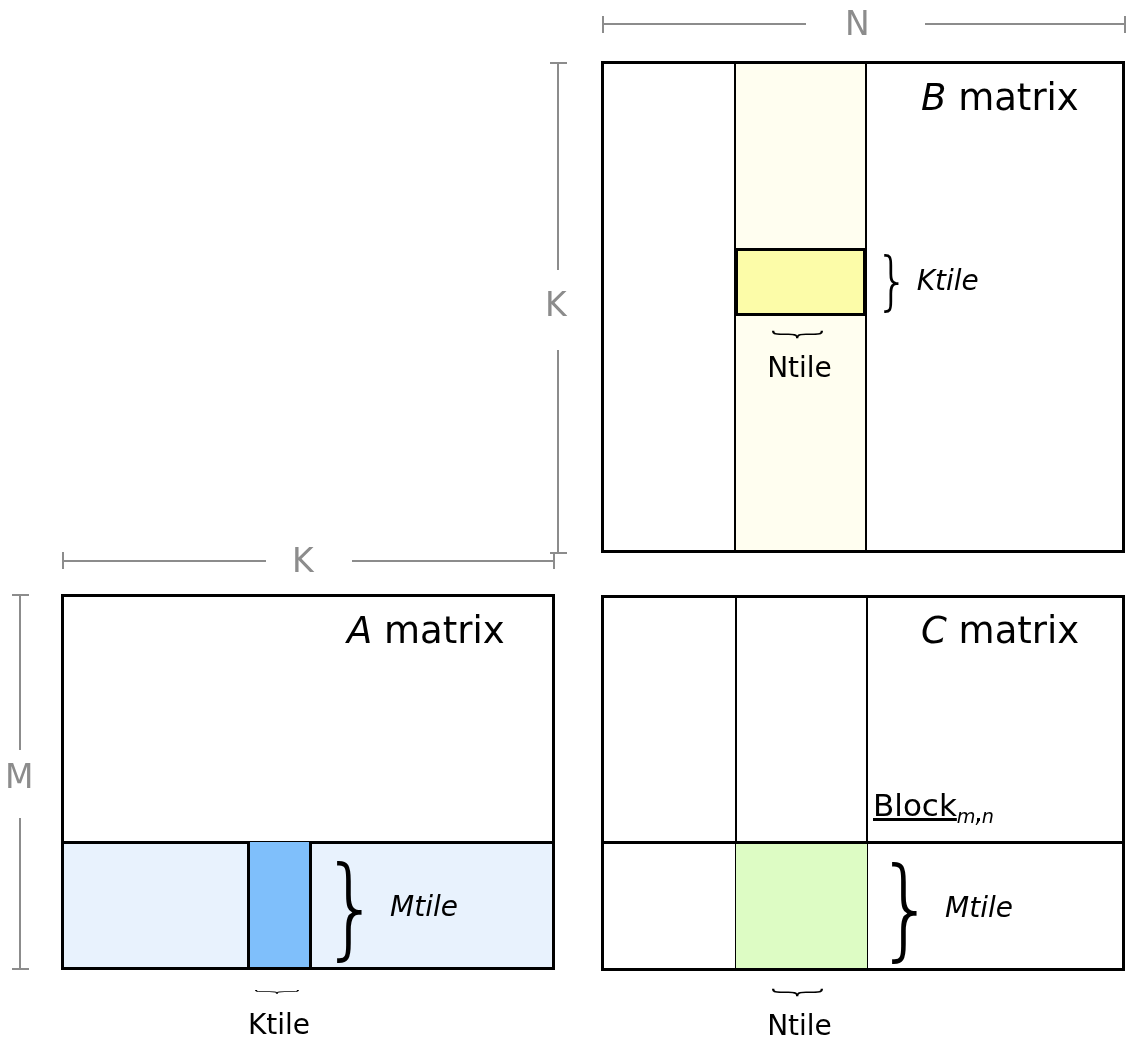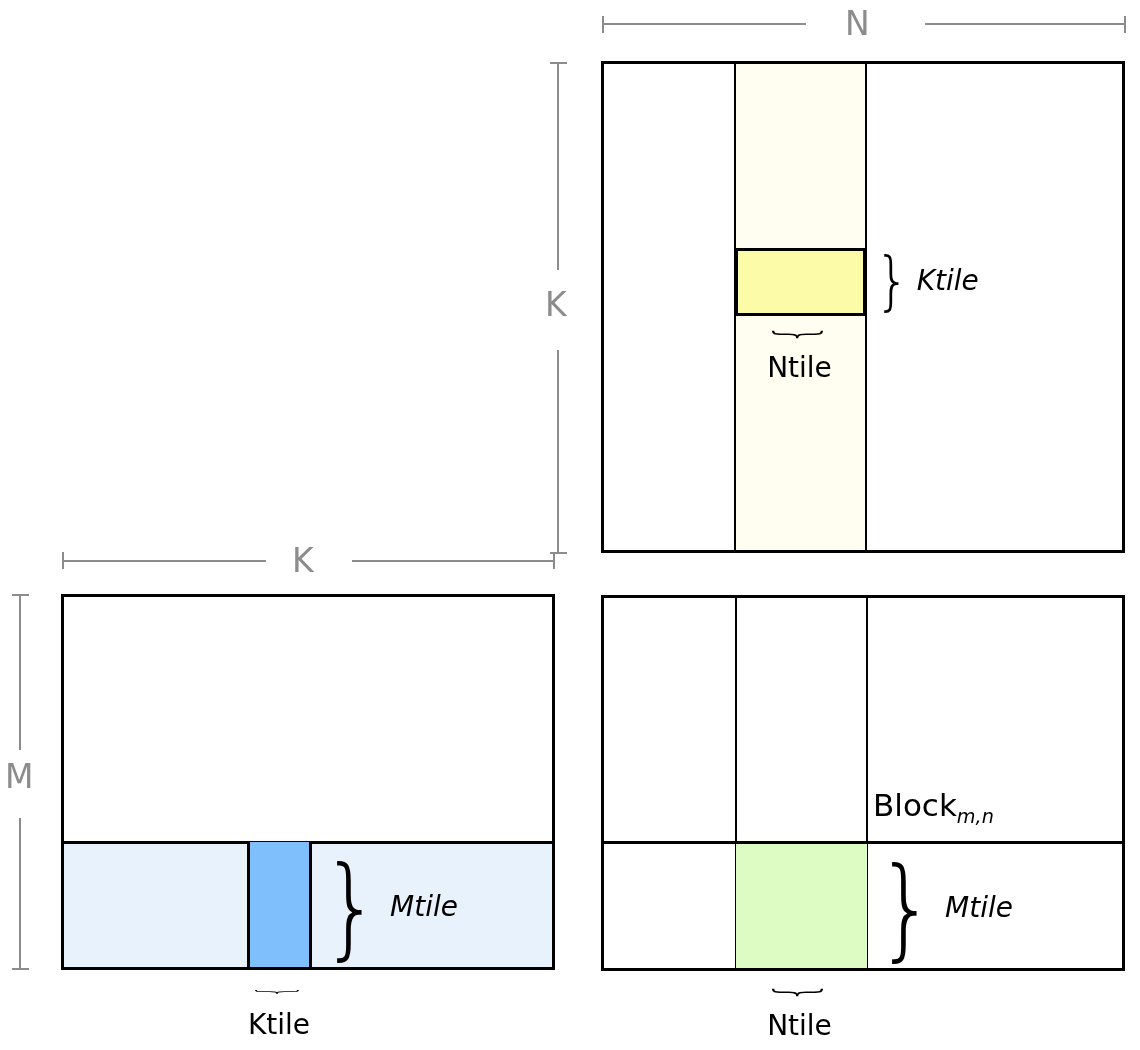--- a/index.html
+++ b/index.html
@@ -147,20 +147,23 @@
 
     <div class="fill" style="left:131px; top:0px; width:131px; height:486px; background:#FFFEF0;"></div>
 
     <div class="divider-v" style="left:130px; top:0px; width:2px; height:486px;"></div>
     <div class="divider-v" style="left:261px; top:0px; width:2px; height:486px;"></div>
 
     <div class="fill" style="left:131px; top:184px; width:131px; height:68px;
                 background:#FCFCA8; border:3px solid #000000;"></div>
   </div>
 
+  <div class="matrix-label" style="left:921px; top:79px;">
+    <span class="mname">B</span><span> matrix</span>
+  </div>
 
   <div class="brace brace-right" style="left:872px; top:248px; height:66px;">
     <span class="glyph">}</span>
     <span class="txt">Ktile</span>
   </div>
 
   <div class="brace brace-below" style="left:733px; top:318px; width:133px;">
     <span class="glyph">}</span>
     <span class="txt">Ntile</span>
   </div>
@@ -180,20 +183,23 @@
   <div class="matrix-box" style="left:61px; top:594px; width:494px; height:376px;">
 
     <div class="fill" style="left:0px; top:245px; width:488px; height:125px; background:#E8F2FD;"></div>
 
     <div class="divider-h" style="left:0px; top:244px; width:488px; height:3px;"></div>
 
     <div class="fill" style="left:183px; top:245px; width:65px; height:125px;
                 background:#7FBFFB; border-left:3px solid #000000; border-right:3px solid #000000;"></div>
   </div>
 
+  <div class="matrix-label" style="left:347px; top:612px;">
+    <span class="mname">A</span><span> matrix</span>
+  </div>
 
   <div class="brace brace-right" style="left:316px; top:845px; height:124px;">
     <span class="glyph" style="font-size:110px;">}</span>
     <span class="txt">Mtile</span>
   </div>
 
   <div class="brace brace-below" style="left:244px; top:975px; width:70px;">
     <span class="glyph" style="font-size:48px; transform:rotate(90deg) scaleX(0.30);">}</span>
     <span class="txt">Ktile</span>
   </div>
@@ -201,22 +207,25 @@
   <div class="matrix-box" style="left:601px; top:595px; width:524px; height:376px;">
 
     <div class="divider-v" style="left:131px; top:0px; width:2px; height:370px;"></div>
     <div class="divider-v" style="left:262px; top:0px; width:2px; height:370px;"></div>
 
     <div class="divider-h" style="left:0px; top:243px; width:518px; height:3px;"></div>
 
     <div class="fill" style="left:132px; top:246px; width:131px; height:124px; background:#DDFCC4;"></div>
   </div>
 
-
-  <div class="block-label" style="left:873px; top:790px;">
+  <div class="matrix-label" style="left:921px; top:612px;">
+    <span class="mname">C</span><span> matrix</span>
+  </div>
+
+  <div class="block-label" style="left:873px; top:790px;text-decoration:underline;">
     <span>Block</span><sub>m,n</sub>
   </div>
 
   <div class="brace brace-right" style="left:871px; top:846px; height:124px;">
     <span class="glyph" style="font-size:110px;">}</span>
     <span class="txt">Mtile</span>
   </div>
 
   <div class="brace brace-below" style="left:733px; top:976px; width:133px;">
     <span class="glyph">}</span>

